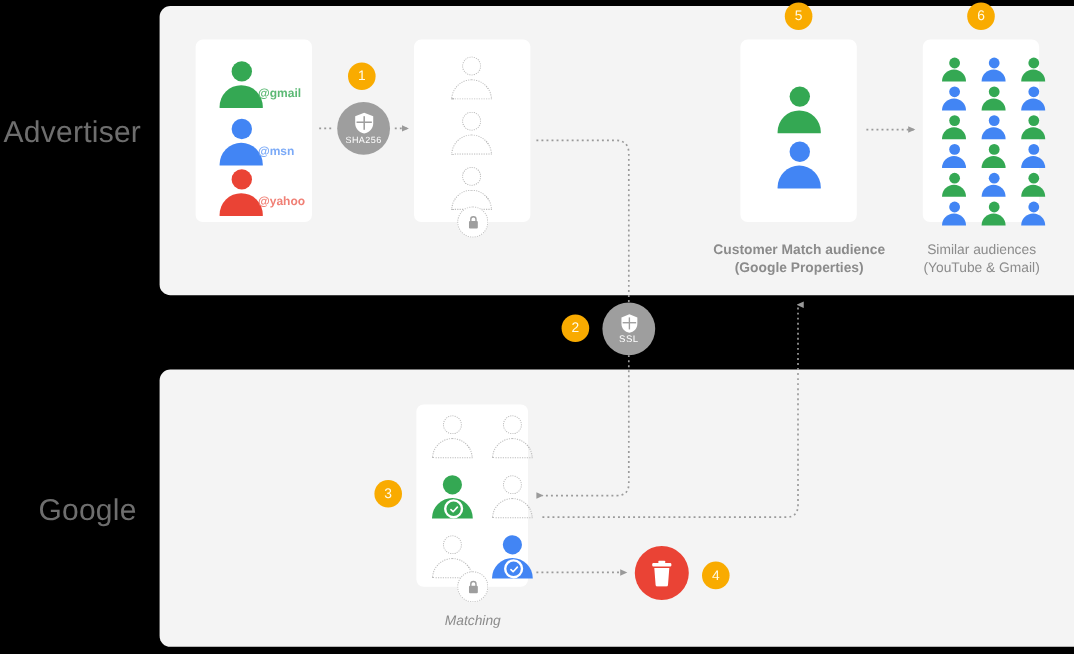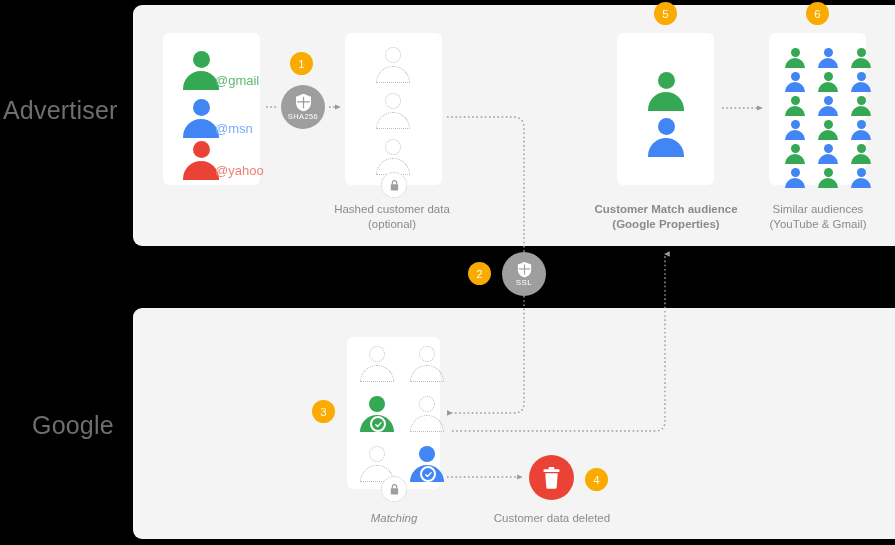--- a/index.html
+++ b/index.html
@@ -59,21 +59,21 @@
   .sz-md{width:38px;height:37px;}
   .sz-md .head{width:16px;height:16px;left:11px;top:0;}
   .sz-md .body{width:34px;height:17px;left:2px;top:19px;}
 
   
   .sz-sm{width:22px;height:21px;}
   .sz-sm .head{width:9px;height:9px;left:6.5px;top:0;}
   .sz-sm .body{width:20px;height:10px;left:1px;top:10px;}
 
   
-  .email{position:absolute;font-size:13px;white-space:nowrap;}
+  .email{position:absolute;font-size:10px;white-space:nowrap;font-weight:bold;}
 
   
   .checkmark{position:absolute;width:16px;height:16px;border-radius:50%;
              background:currentColor;border:2px solid #fff;box-sizing:border-box;
              left:12px;top:20px;display:flex;align-items:center;justify-content:center;}
   .checkmark svg{width:9px;height:9px;display:block;}
 
   
   .pgrid{position:absolute;display:grid;}
   #grid-similar{left:784px;top:48px;width:68px;grid-template-columns:repeat(3,22px);
@@ -202,22 +202,20 @@
         <div class="head"></div>
         <div class="body"></div>
       </div>
   </div>
   <div class="lockcircle" id="lock-hashed">
     <svg viewBox="0 0 20 24" xmlns="http://www.w3.org/2000/svg">
       <path d="M6 10 V7 a4 4 0 0 1 8 0 V10" fill="none" stroke="#9e9e9e" stroke-width="2.2"></path>
       <rect x="3.2" y="9.6" width="13.6" height="11.4" rx="1.6" fill="#9e9e9e"></rect>
     </svg>
   </div>
-  <div class="caption" id="cap-hashed">Hashed customer data
-(optional)</div>
 
   <div class="badge" id="badge-5">5</div>
   <div class="card" id="card-cmaudience">
     <div class="person p-solid sz-lg" style="color:#34a853;left:29px;top:39px;">
         <div class="head"></div>
         <div class="body"></div>
       </div>
     <div class="person p-solid sz-lg" style="color:#4285f4;left:29px;top:85px;">
         <div class="head"></div>
         <div class="body"></div>
@@ -362,15 +360,14 @@
   <div class="caption" id="cap-matching">Matching</div>
 
   <div id="trash-circle">
     <svg viewBox="0 0 22 26" xmlns="http://www.w3.org/2000/svg">
       <rect x="1.6" y="2.6" width="18.8" height="3.4" rx="1.1" fill="#ffffff"></rect>
       <rect x="7.6" y="0" width="6.8" height="3.2" rx="1.1" fill="#ffffff"></rect>
       <path d="M3.6 7.4 H18.4 L17.1 24.2 a1.7 1.7 0 0 1 -1.7 1.6 H6.6 a1.7 1.7 0 0 1 -1.7 -1.6 Z" fill="#ffffff"></path>
     </svg>
   </div>
   <div class="badge" id="badge-4">4</div>
-  <div class="caption" id="cap-deleted">Customer data deleted</div>
 
 </div>
 
 </body></html>

